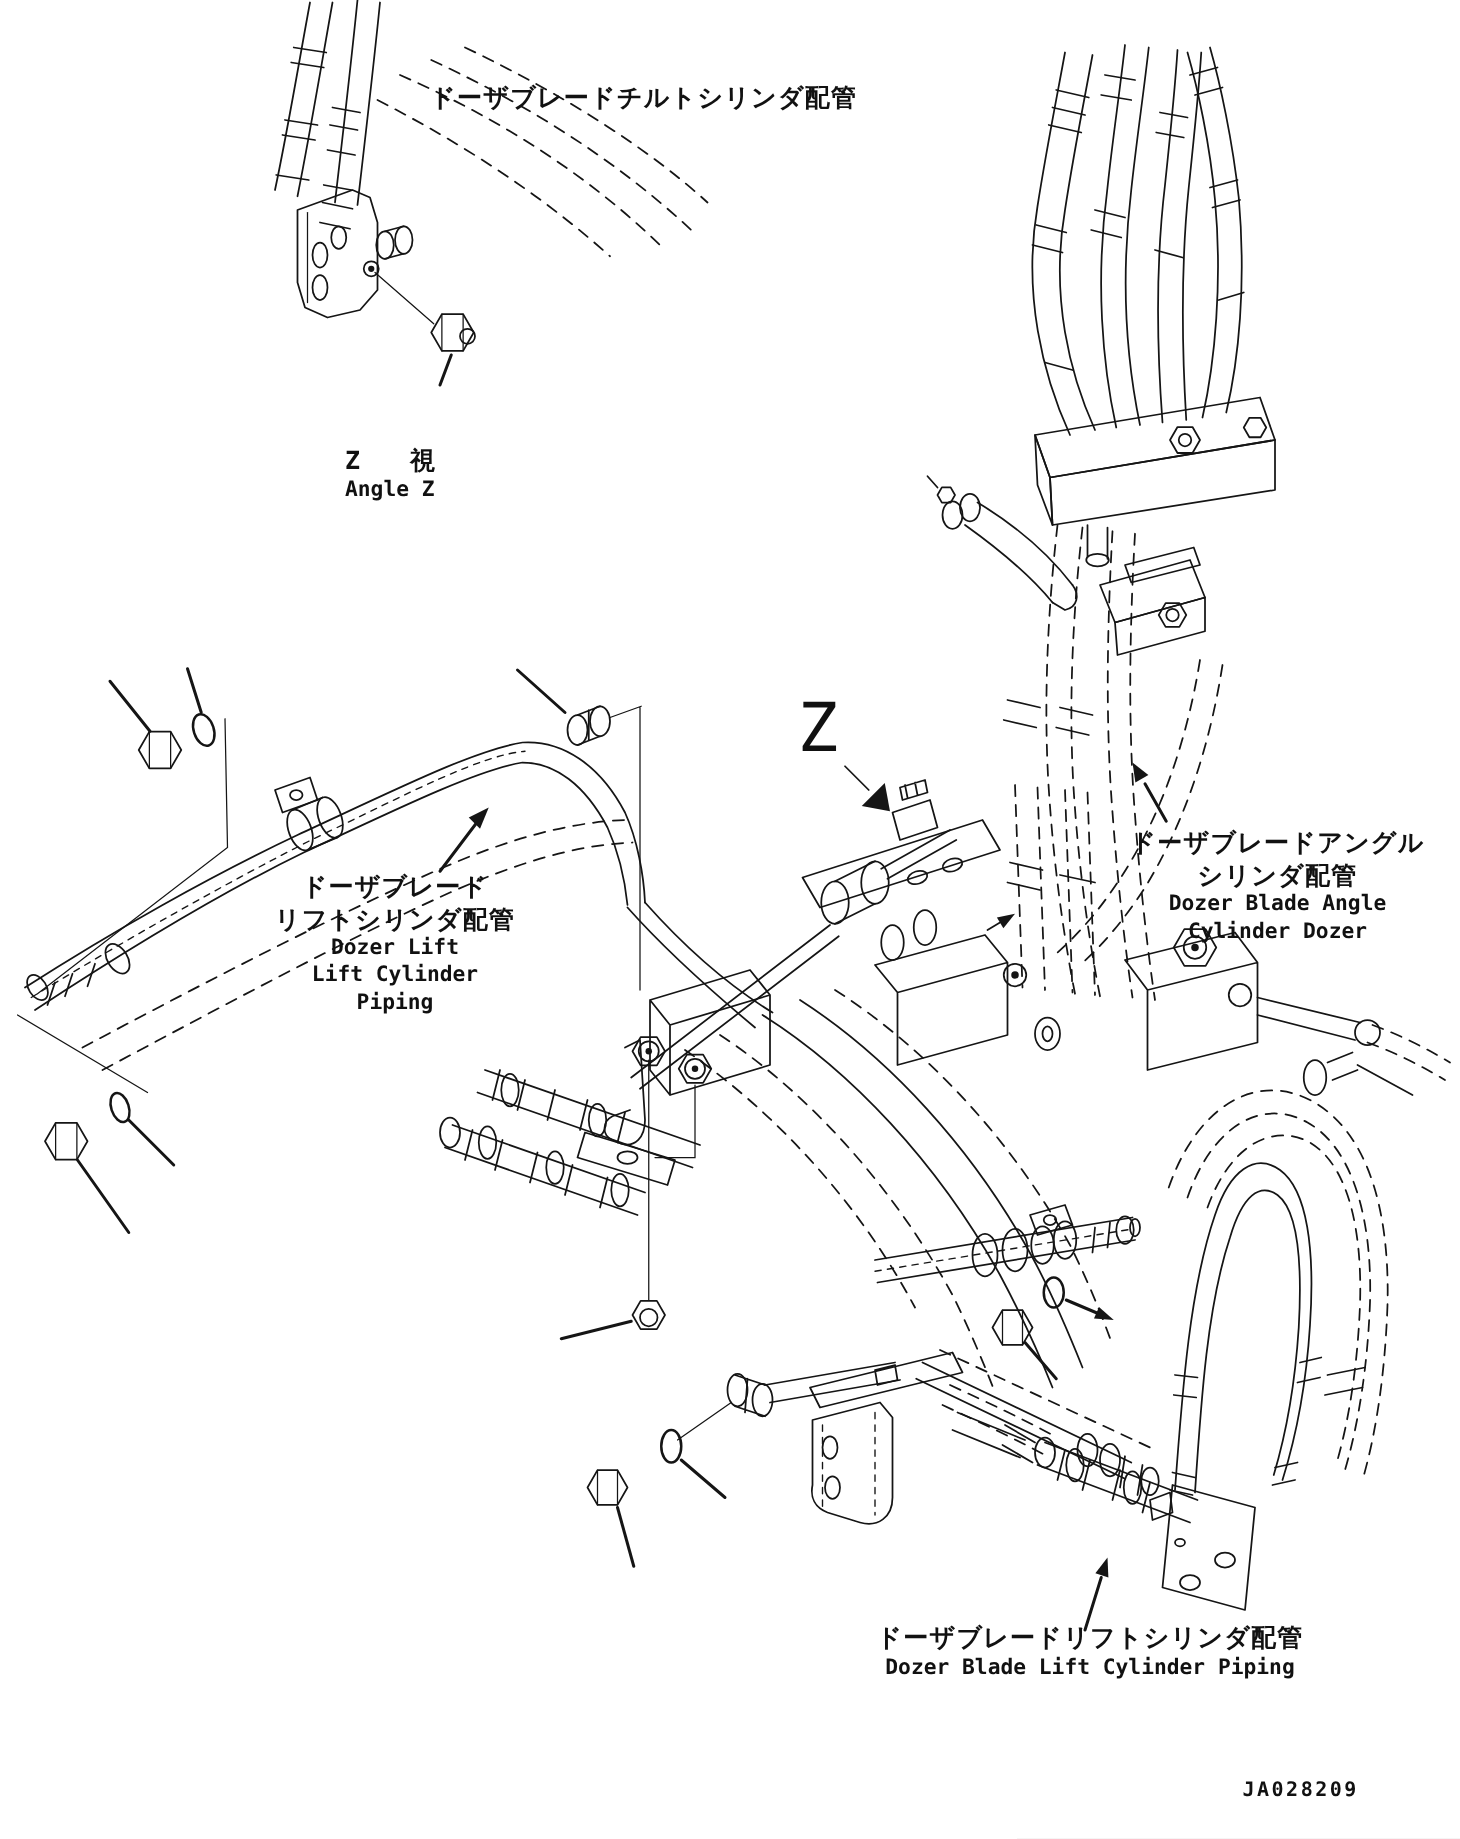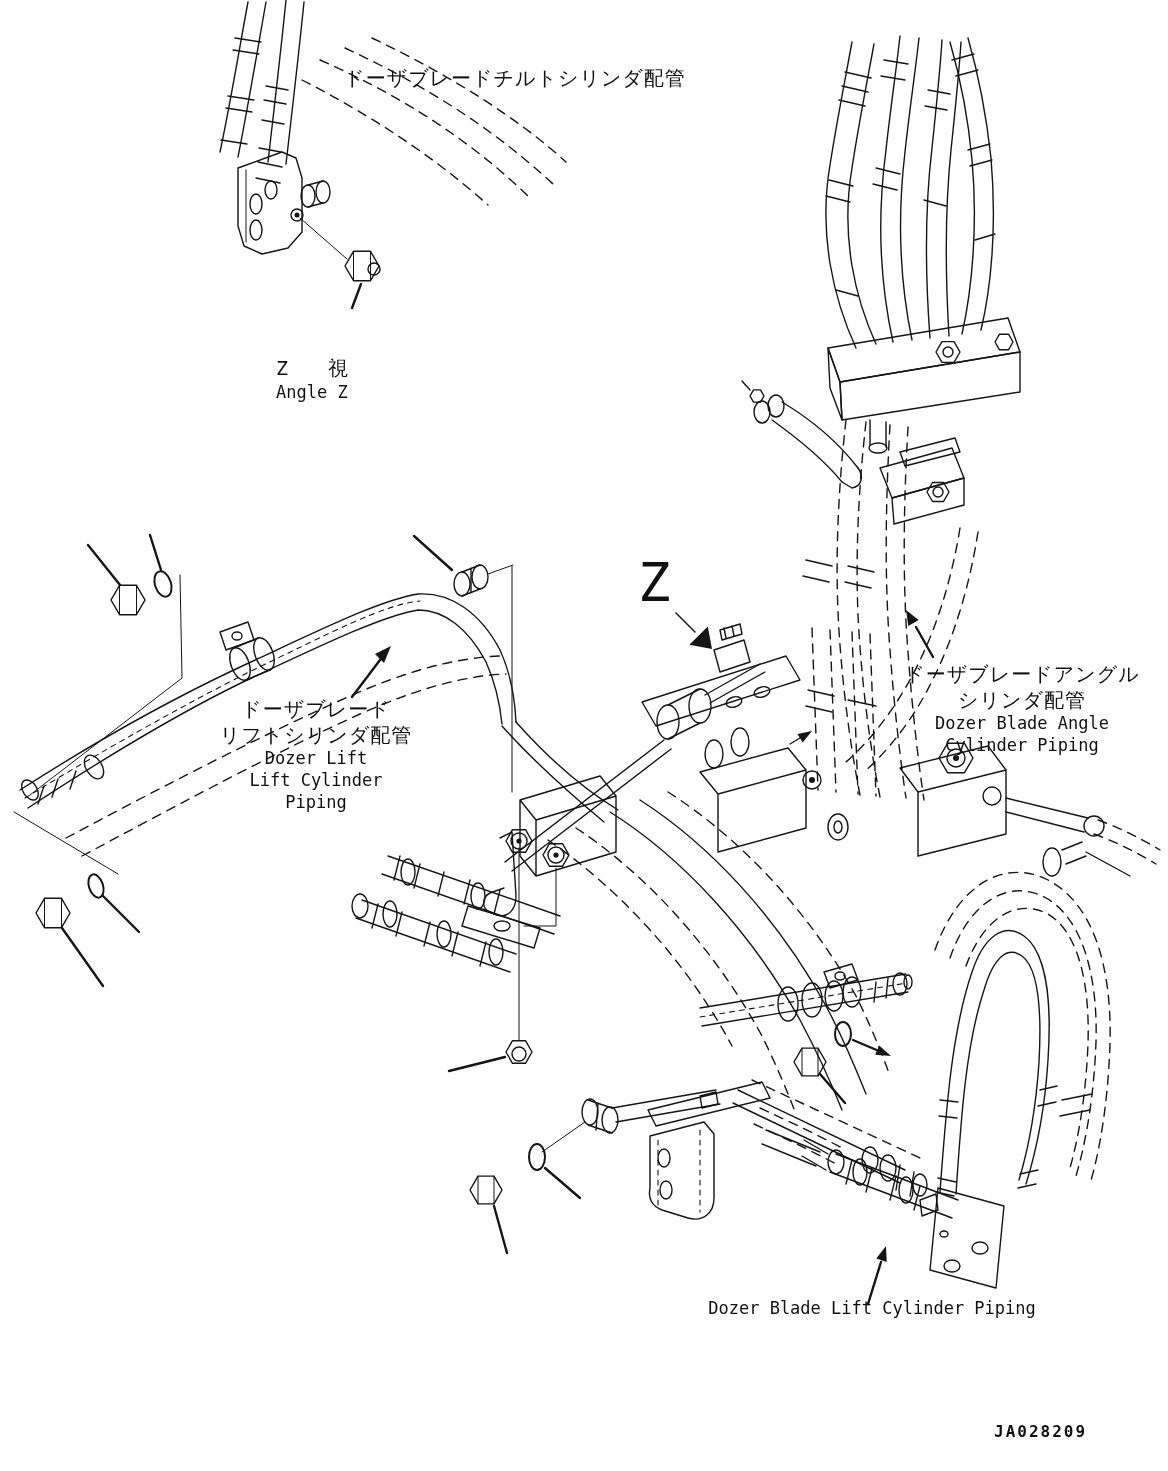--- a/index.html
+++ b/index.html
@@ -1,19 +1,19 @@
 <!DOCTYPE html>
 <html><head>
 <meta charset="utf-8">
 <style>
   html,body{margin:0;padding:0;background:#e8e8e8;}
   #canvas{position:relative;width:1168px;height:1471px;background:#ffffff;margin:0 auto;overflow:hidden;
           font-family:"DejaVu Sans Mono","DejaVu Sans",sans-serif;color:#111;}
   #art{position:absolute;left:0;top:0;}
-  .lbl{position:absolute;font-weight:normal;white-space:nowrap;line-height:1.28;}
+  .lbl{position:absolute;font-weight:bold;white-space:nowrap;line-height:1.28;}
   .lbl .ja{font-size:20px;letter-spacing:1px;}
   .lbl .en{font-size:17px;letter-spacing:0px;}
   .ctr{text-align:center;transform:translateX(-50%);}
   .viewz .ja{letter-spacing:10px;}
   .zletter{position:absolute;font-size:54px;font-weight:400;line-height:1;}
   .code{position:absolute;font-size:16px;font-weight:bold;letter-spacing:2px;}
   
   .s{fill:none;stroke:#151515;stroke-width:1.4;stroke-linecap:round;stroke-linejoin:round;}
   .s2{fill:none;stroke:#151515;stroke-width:2;stroke-linecap:round;stroke-linejoin:round;}
   .th{fill:none;stroke:#151515;stroke-width:1;stroke-linecap:round;}
@@ -371,22 +371,23 @@
     <div class="ja">リフトシリンダ配管</div>
     <div class="en">Dozer Lift</div>
     <div class="en">Lift Cylinder</div>
     <div class="en">Piping</div>
   </div>
 
   <div class="lbl ctr" style="left:1022px;top:662px;">
     <div class="ja">ドーザブレードアングル</div>
     <div class="ja">シリンダ配管</div>
     <div class="en">Dozer Blade Angle</div>
-    <div class="en">Cylinder Piping</div>
+    <div class="en">Cylinder Dozer</div>
   </div>
 
   <div class="lbl ctr" style="left:872px;top:1298px;">
+    <div class="ja">ドーザブレードリフトシリンダ配管</div>
     <div class="en">Dozer Blade Lift Cylinder Piping</div>
   </div>
 
   <div class="code" style="left:994px;top:1422px;">JA028209</div>
 
 </div>
 
 </body></html>

